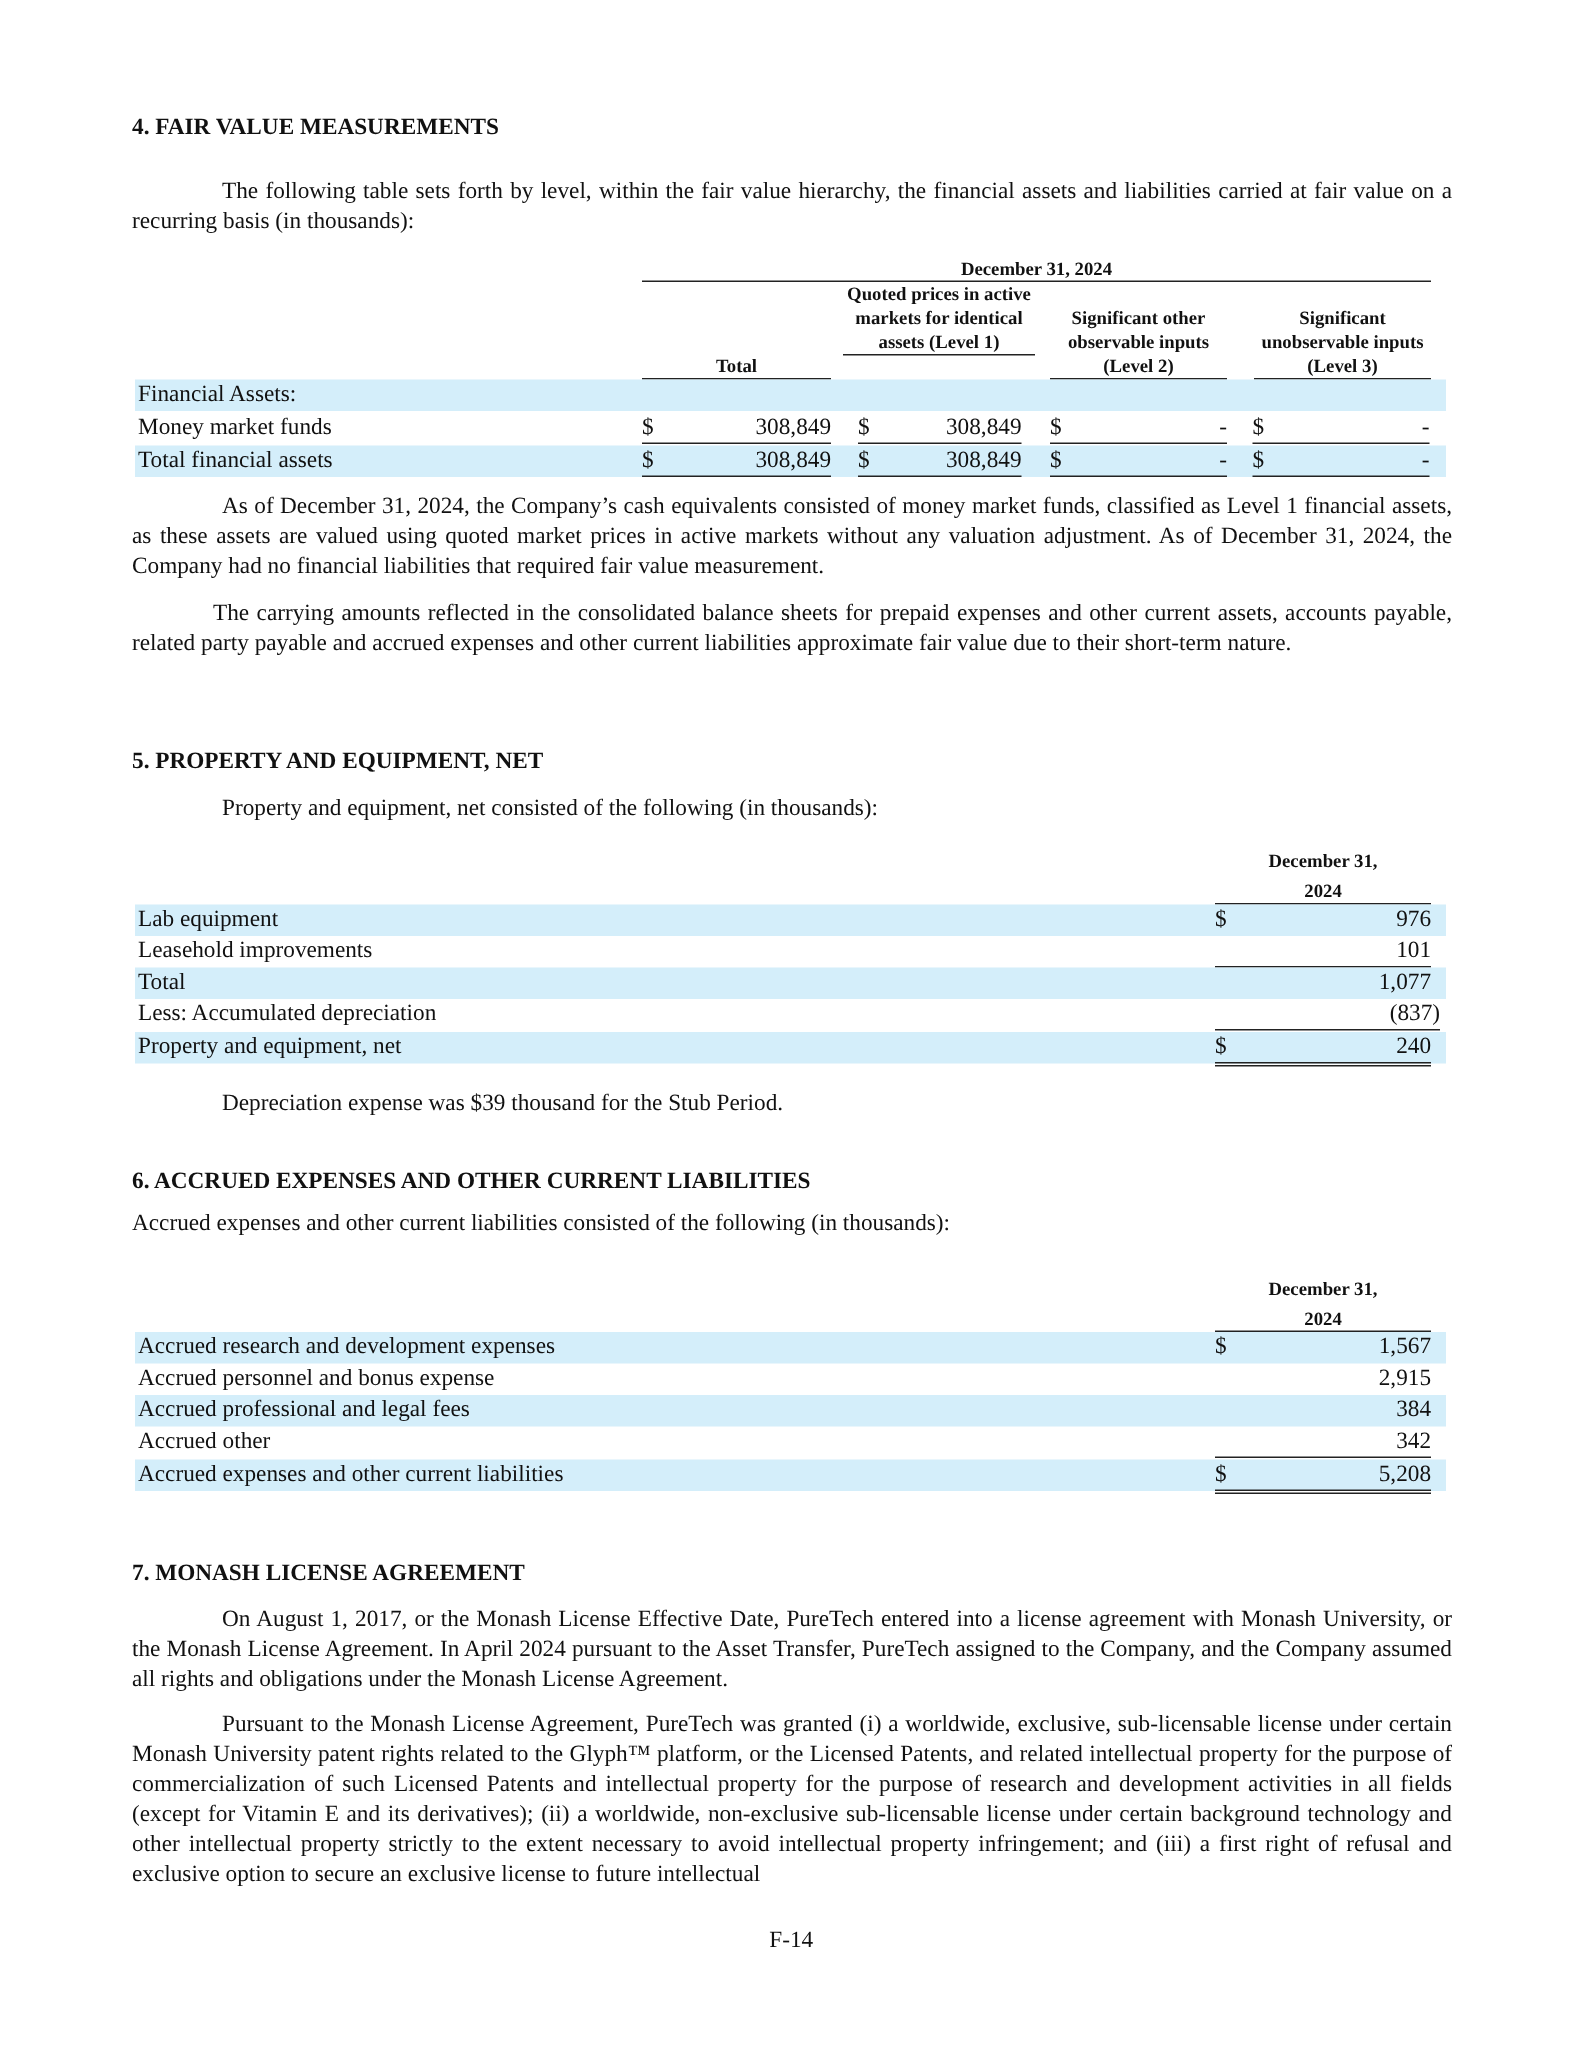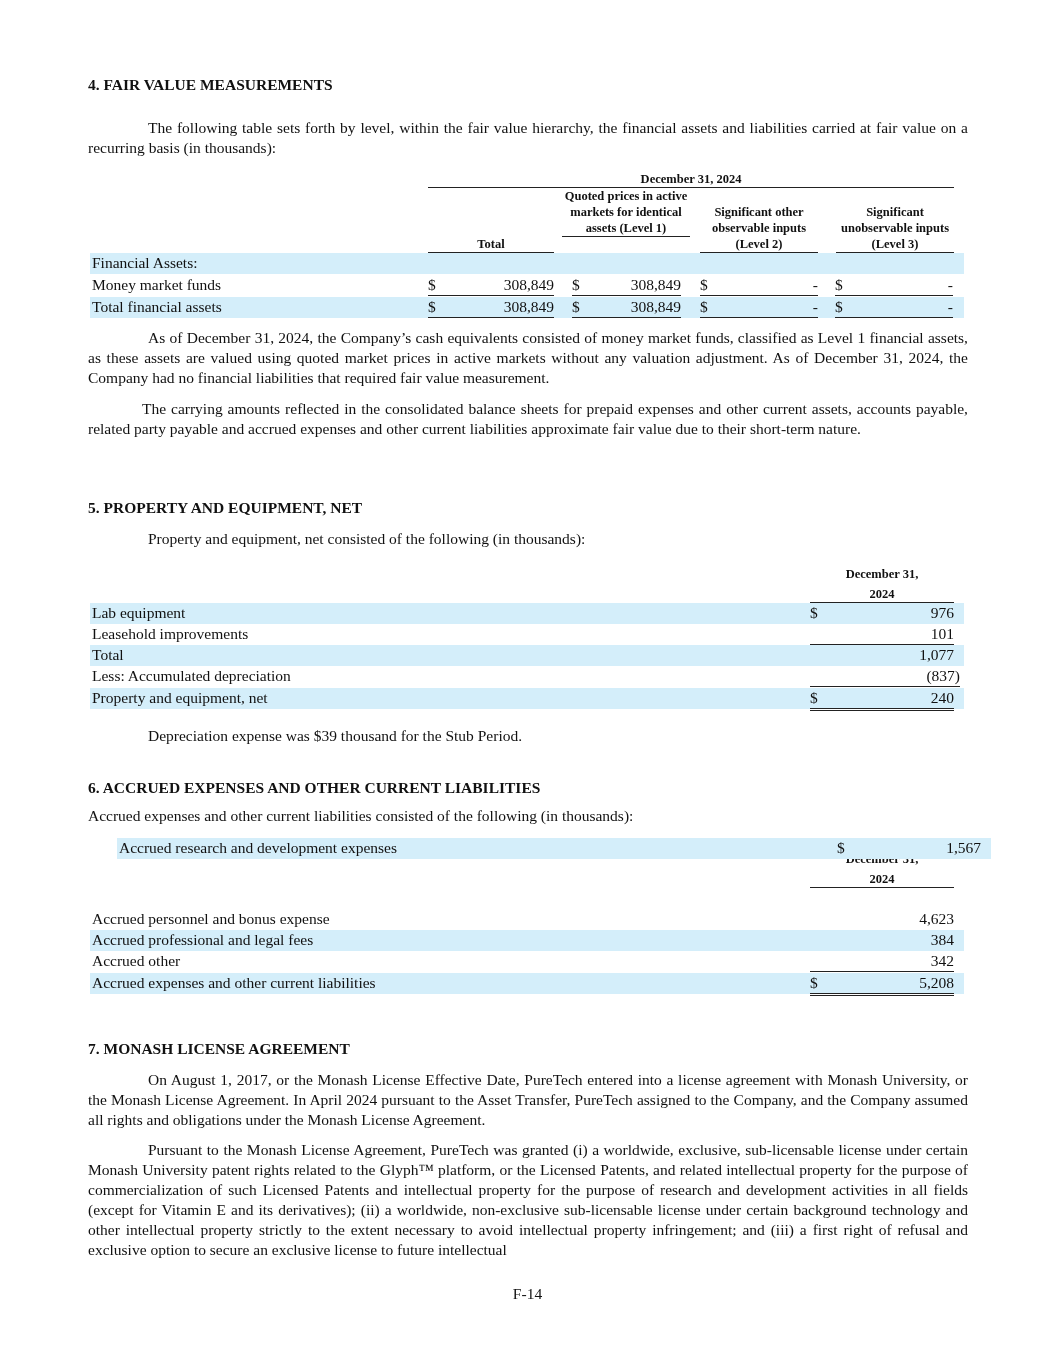--- a/index.html
+++ b/index.html
@@ -130,32 +130,32 @@
 
 <div class="abs para" style="top:726px;"><span class="ind"></span><span>Depreciation expense was $39 thousand for the Stub Period.</span></div>
 
 <div class="abs h" style="top:767px;margin-top:12px;">6. ACCRUED EXPENSES AND OTHER CURRENT LIABILITIES</div>
 <div class="abs para" style="top:806px;">Accrued expenses and other current liabilities consisted of the following (in thousands):</div>
 
 <div>
   <div class="hdr" style="left:810px; width:144px; top:851px;">December 31,</div>
   <div class="hdr line" style="left:810px; width:144px; top:871px;">2024</div>
 
-  <div class="row shade" style="top:838px;margin-left:27px;">
+  <div class="row shade" style="top:888px;">
     <span class="lbl">Accrued research and development expenses</span>
     <div class="cell" style="left:720px; width:144px;">
         <span class="dol">$</span>
         <span class="val">1,567</span>
       </div>
   </div>
   <div class="row" style="top:909px;">
     <span class="lbl">Accrued personnel and bonus expense</span>
     <div class="cell" style="left:720px; width:144px;">
         <span class="dol"></span>
-        <span class="val">4,623</span>
+        <span class="val">2,915</span>
       </div>
   </div>
   <div class="row shade" style="top:930px;">
     <span class="lbl">Accrued professional and legal fees</span>
     <div class="cell" style="left:720px; width:144px;">
         <span class="dol"></span>
         <span class="val">384</span>
       </div>
   </div>
   <div class="row" style="top:951px;">

